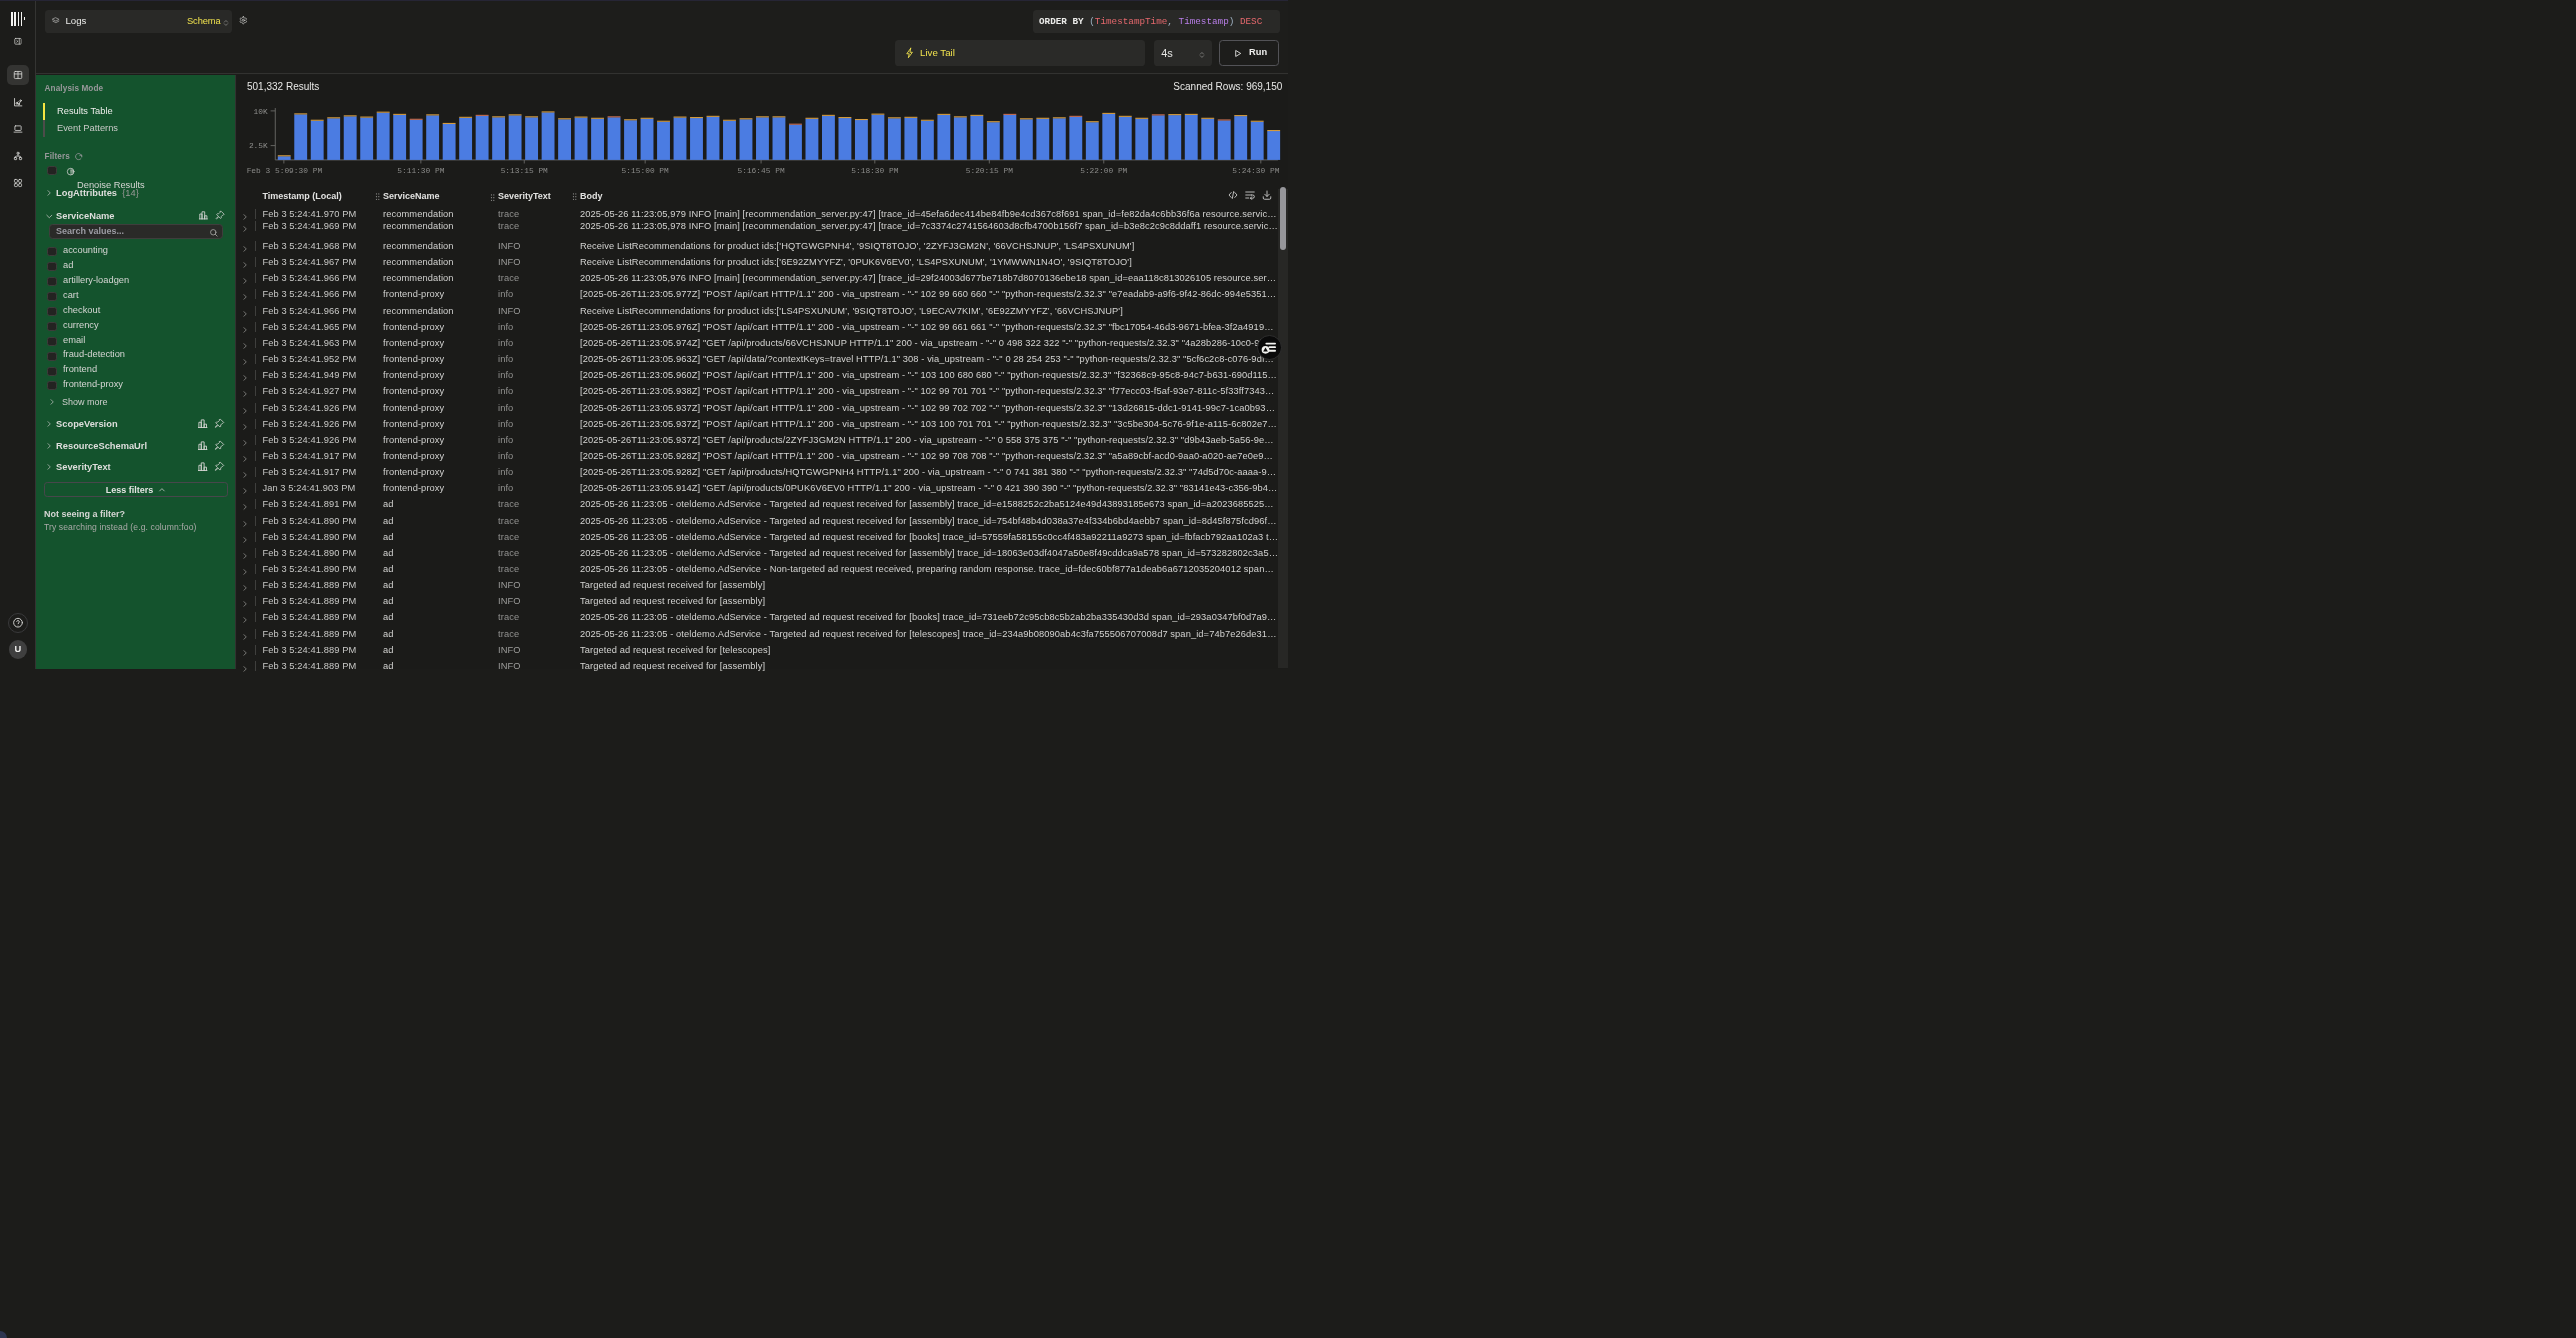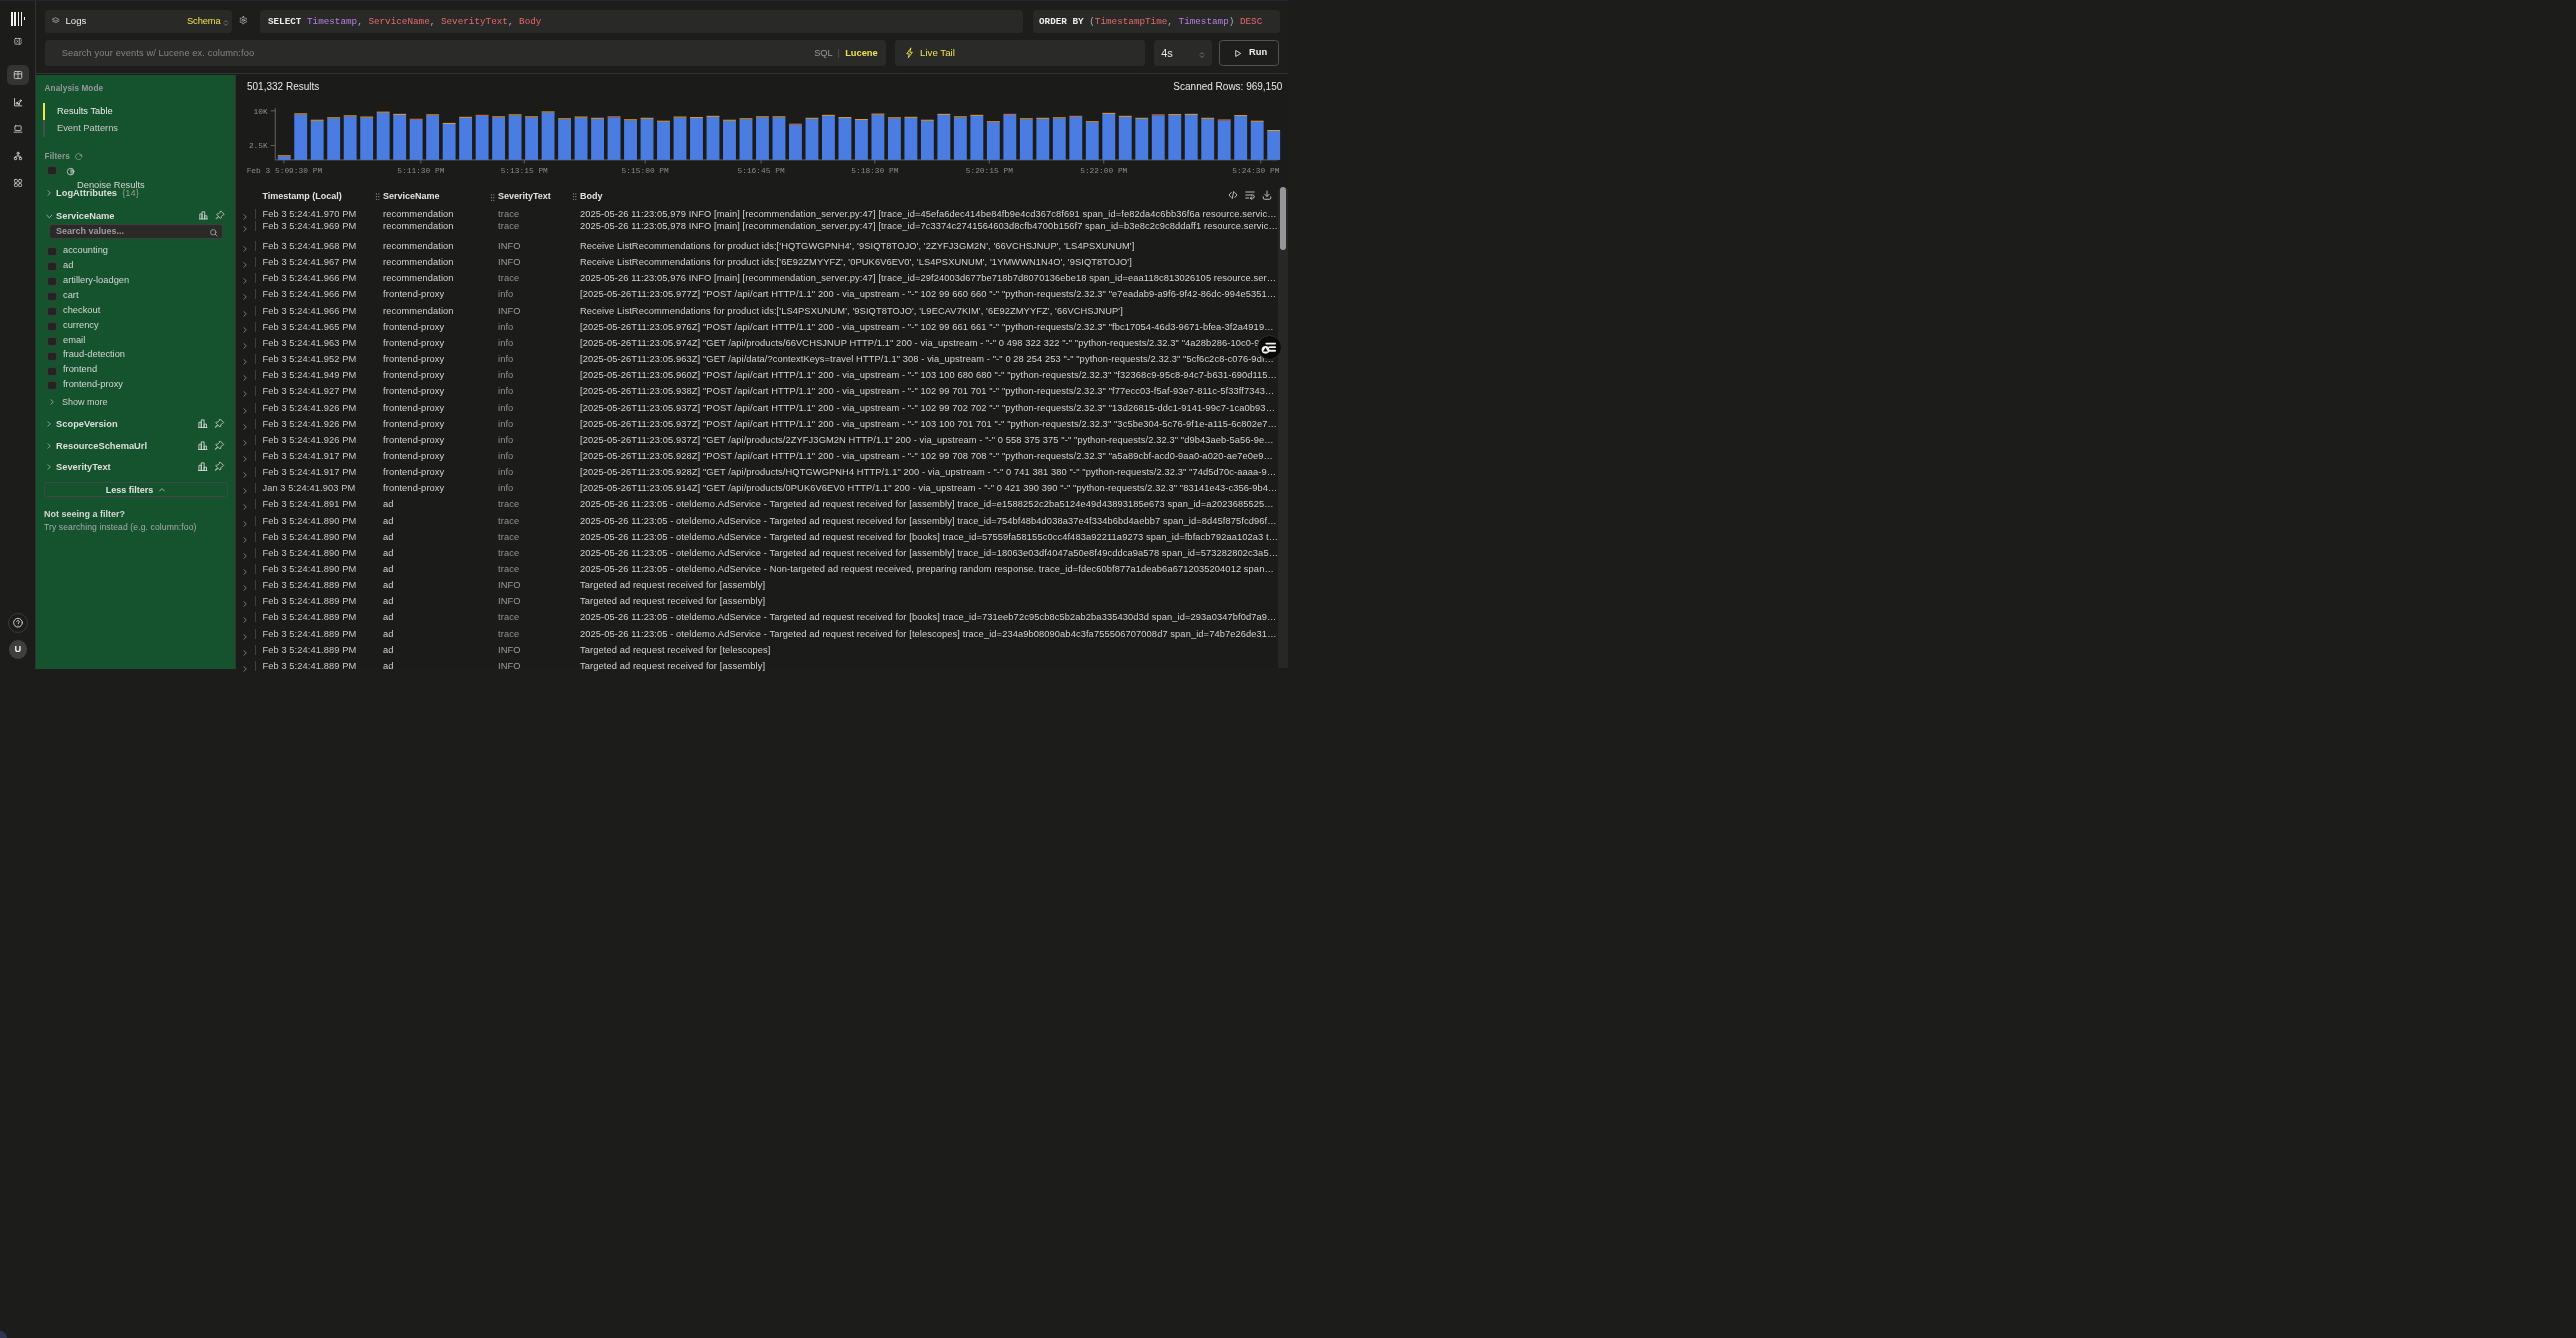--- a/index.html
+++ b/index.html
@@ -115,26 +115,21 @@
 <div class="abs yel" style="left:142px;top:0;line-height:22px;font-size:9.3px;font-weight:normal;letter-spacing:-0.1px">Schema</div>
 <div class="abs" style="right:2.1px;top:7.2px"><svg style="stroke:#9a9a98" width="7.9" height="7.9" viewBox="0 0 24 24" fill="none" stroke="#d6d6d4" stroke-width="2" stroke-linecap="round" stroke-linejoin="round">
           <polyline points="7,9.5 12,4.5 17,9.5"></polyline>
           <polyline points="7,14.5 12,19.5 17,14.5"></polyline>
         </svg></div>
 </div>
 <div class="abs" style="left:203px;top:13.6px"><svg style="stroke:#d2d2d0;stroke-width:1.9" width="8.6" height="8.6" viewBox="0 0 24 24" fill="none" stroke="#d6d6d4" stroke-width="2" stroke-linecap="round" stroke-linejoin="round">
         <path d="M12.22 2h-.44a2 2 0 0 0-2 2v.18a2 2 0 0 1-1 1.73l-.43.25a2 2 0 0 1-2 0l-.15-.08a2 2 0 0 0-2.73.73l-.22.38a2 2 0 0 0 .73 2.73l.15.1a2 2 0 0 1 1 1.72v.51a2 2 0 0 1-1 1.74l-.15.09a2 2 0 0 0-.73 2.73l.22.38a2 2 0 0 0 2.73.73l.15-.08a2 2 0 0 1 2 0l.43.25a2 2 0 0 1 1 1.73V20a2 2 0 0 0 2 2h.44a2 2 0 0 0 2-2v-.18a2 2 0 0 1 1-1.73l.43-.25a2 2 0 0 1 2 0l.15.08a2 2 0 0 0 2.73-.73l.22-.39a2 2 0 0 0-.73-2.73l-.15-.08a2 2 0 0 1-1-1.74v-.5a2 2 0 0 1 1-1.74l.15-.09a2 2 0 0 0 .73-2.73l-.22-.38a2 2 0 0 0-2.73-.73l-.15.08a2 2 0 0 1-2 0l-.43-.25a2 2 0 0 1-1-1.73V4a2 2 0 0 0-2-2z"></path>
         <circle cx="12" cy="12" r="3"></circle>
       </svg></div>
-<div class="box selbox"><span class="kw">SELECT</span> <span class="pur">Timestamp</span><span class="par">,</span> <span class="cor">ServiceName</span><span class="par">,</span> <span class="cor">SeverityText</span><span class="par">,</span> <span class="cor">Body</span></div>
 <div class="box obybox"><span class="kw">ORDER&nbsp;BY</span> <span class="par">(</span><span class="cor">TimestampTime</span><span class="par">,</span> <span class="pur">Timestamp</span><span class="par">)</span> <span class="cor">DESC</span></div>
-<div class="r2box srchbox">
-      <div class="ph">Search your events w/ Lucene ex. column:foo</div>
-      <div class="sqlluc"><span style="color:#9a9a98">SQL</span><span style="color:#55555a"> &nbsp;|&nbsp; </span><span class="yel" style="font-weight:bold">Lucene</span></div>
-    </div>
 <div class="r2box livetail">
 <div class="abs" style="left:9.3px;top:6.4px"><svg style="stroke:#efe14e;stroke-width:1.8" width="12" height="12" viewBox="0 0 24 24" fill="none" stroke="#d6d6d4" stroke-width="2" stroke-linecap="round" stroke-linejoin="round">
           <path d="M13.5 2.5L5.5 13.5h5l-1.8 8L16.8 10.5h-5l1.7-8z"></path>
         </svg></div>
 <div class="abs yel" style="left:25px;top:0;line-height:26px;font-size:9.7px">Live Tail</div>
 </div>
 <div class="r2box fourbox">
       <div class="abs" style="left:7.2px;top:0;line-height:26px;font-size:11px;color:#e6e6e4">4s</div>
       <div class="abs" style="right:5.7px;top:8.6px"><svg style="stroke:#9a9a98" width="7.9" height="7.9" viewBox="0 0 24 24" fill="none" stroke="#d6d6d4" stroke-width="2" stroke-linecap="round" stroke-linejoin="round">
           <polyline points="7,9.5 12,4.5 17,9.5"></polyline>

